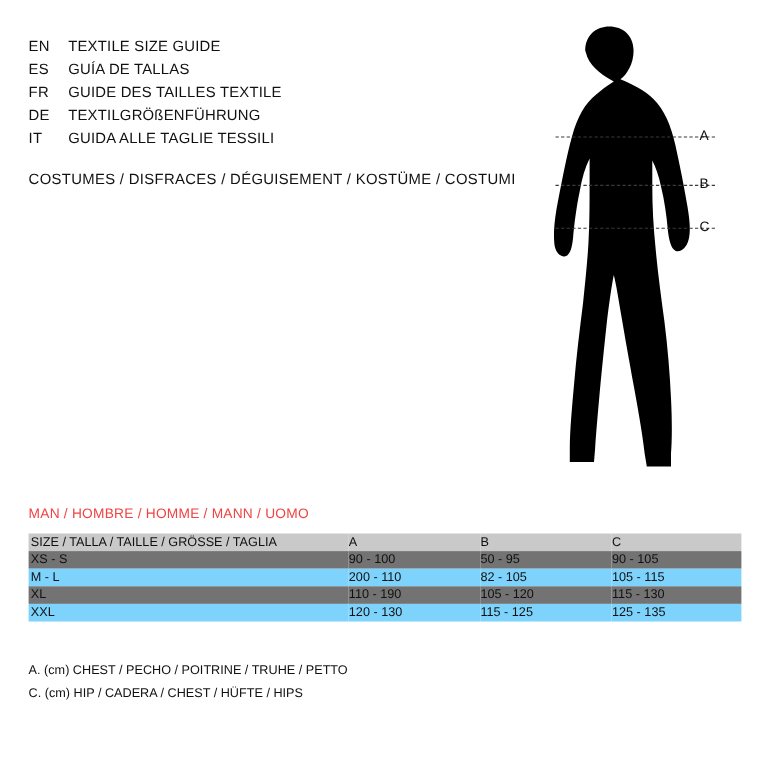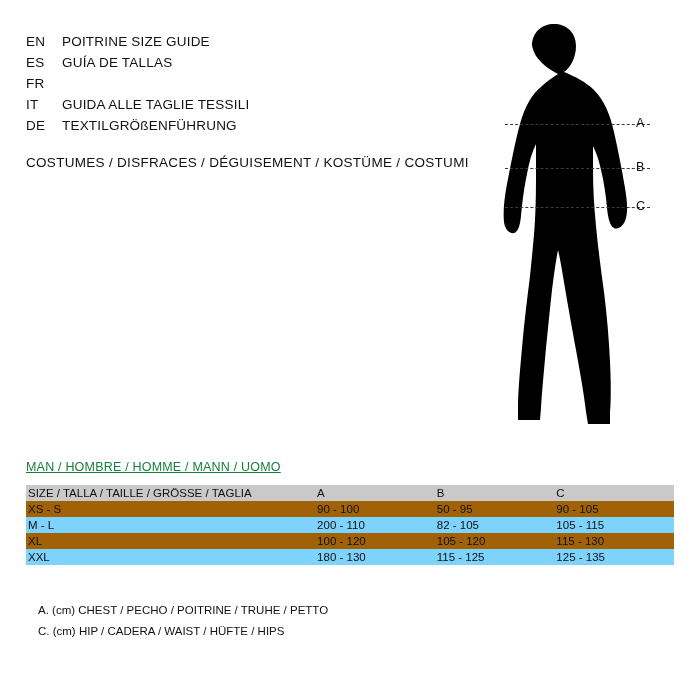--- a/index.html
+++ b/index.html
@@ -74,23 +74,22 @@
     color: #111;
     font-weight: normal;
   }
 
   
   .table-title {
     position: absolute;
     left: 26px;
     top: 460px;
     font-size: 12.5px;
-    color: #15803d;
+    color: #ef4444;
     letter-spacing: 0.2px;
-    text-decoration: underline;
   }
   table.size-table {
     position: absolute;
     left: 26px;
     top: 485px;
     width: 648px;
     border-collapse: collapse;
     font-size: 11.5px;
     color: #111;
   }
@@ -99,64 +98,65 @@
     padding: 0;
     height: 16px;
     line-height: 16px;
     font-weight: normal;
     text-align: left;
     margin-top: 38px;
   }
   table.size-table thead tr {
     background: #c9c9c9;
   }
-  table.size-table tbody tr.odd { background: #a16207; }
+  table.size-table tbody tr.odd { background: #737373; }
   table.size-table tbody tr.even { background: #7dd3fc; }
   .col-size { width: 290px; padding-left: 2px !important; }
   .col-a { width: 120px; }
   .col-b { width: 120px; }
   .col-c { width: 118px; }
   table.size-table thead th.col-size { padding-left: 2px; }
   table.size-table td.col-size { padding-left: 2px; }
 
   
   .footnotes {
     position: absolute;
     left: 26px;
     top: 600px;
     font-size: 11.5px;
     color: #111;
     line-height: 21px;
   }
-  .footnote { white-space: nowrap; margin-left: 12px; }
+  .footnote { white-space: nowrap; }
 </style>
 </head>
 <body>
 
 <div class="page">
 
   <div class="lang-block">
     <div class="lang-row">
       <span class="lang-code">EN</span>
-      <span class="lang-text">POITRINE SIZE GUIDE</span>
+      <span class="lang-text">TEXTILE SIZE GUIDE</span>
     </div>
     <div class="lang-row">
       <span class="lang-code">ES</span>
       <span class="lang-text">GUÍA DE TALLAS</span>
     </div>
     <div class="lang-row">
       <span class="lang-code">FR</span>
+      <span class="lang-text">GUIDE DES TAILLES TEXTILE</span>
+    </div>
+    <div class="lang-row">
+      <span class="lang-code">DE</span>
+      <span class="lang-text">TEXTILGRÖßENFÜHRUNG</span>
     </div>
     <div class="lang-row">
       <span class="lang-code">IT</span>
       <span class="lang-text">GUIDA ALLE TAGLIE TESSILI</span>
-    </div>
-    <div class="lang-row">
-      <span class="lang-code">DE</span>
-      <span class="lang-text">TEXTILGRÖßENFÜHRUNG</span>
     </div>
   </div>
 
   <div class="costumes-line">COSTUMES / DISFRACES / DÉGUISEMENT / KOSTÜME / COSTUMI</div>
 
   <div class="figure-wrap">
     <svg class="figure-svg" width="200" height="420" viewBox="0 0 200 420" xmlns="http://www.w3.org/2000/svg">
       <path fill="#000000" d="
         M62,26
         C62,12 72,4 84,4
@@ -233,31 +233,31 @@
         <td class="col-c">90 - 105</td>
       </tr>
       <tr class="even">
         <td class="col-size">M - L</td>
         <td class="col-a">200 - 110</td>
         <td class="col-b">82 - 105</td>
         <td class="col-c">105 - 115</td>
       </tr>
       <tr class="odd">
         <td class="col-size">XL</td>
-        <td class="col-a">100 - 120</td>
+        <td class="col-a">110 - 190</td>
         <td class="col-b">105 - 120</td>
         <td class="col-c">115 - 130</td>
       </tr>
       <tr class="even">
         <td class="col-size">XXL</td>
-        <td class="col-a">180 - 130</td>
+        <td class="col-a">120 - 130</td>
         <td class="col-b">115 - 125</td>
         <td class="col-c">125 - 135</td>
       </tr>
     </tbody>
   </table>
 
   <div class="footnotes">
     <div class="footnote">A. (cm) CHEST / PECHO / POITRINE / TRUHE / PETTO</div>
-    <div class="footnote">C. (cm) HIP / CADERA / WAIST / HÜFTE / HIPS</div>
+    <div class="footnote">C. (cm) HIP / CADERA / CHEST / HÜFTE / HIPS</div>
   </div>
 
 </div>
 
 </body></html>

